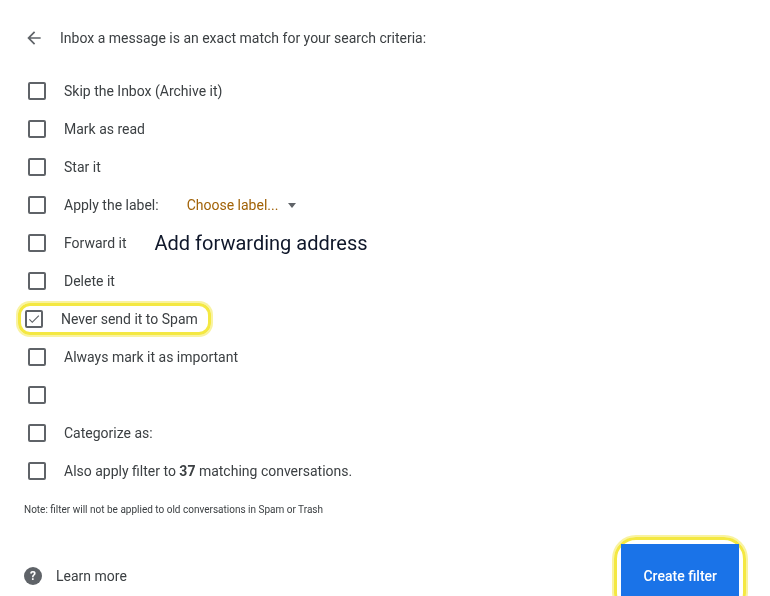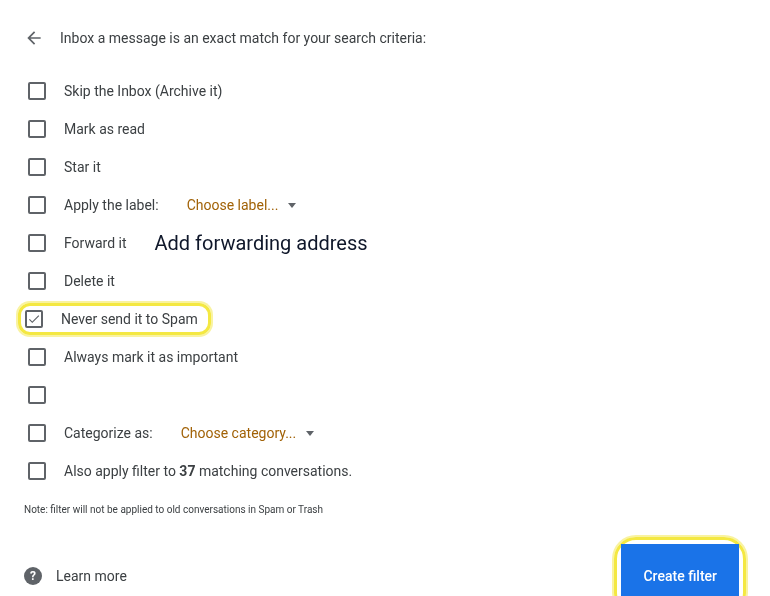--- a/index.html
+++ b/index.html
@@ -218,24 +218,20 @@
   <span class="option-label">Always mark it as important</span>
 </div>
 
 <div class="option-row">
   <span class="checkbox"></span>
 </div>
 
 <div class="option-row">
   <span class="checkbox"></span>
   <span class="option-label">Categorize as:</span>
-  <span class="dropdown row-gap">
-    <span>Choose category...</span>
-    <span class="dropdown-caret"></span>
-  </span>
 </div>
 
 <div class="option-row">
   <span class="checkbox"></span>
   <span class="option-label">
     <span>Also apply filter to </span><span class="bold">37</span><span> matching conversations.</span>
   </span>
 </div>
 
 <div class="note">Note: filter will not be applied to old conversations in Spam or Trash</div>

